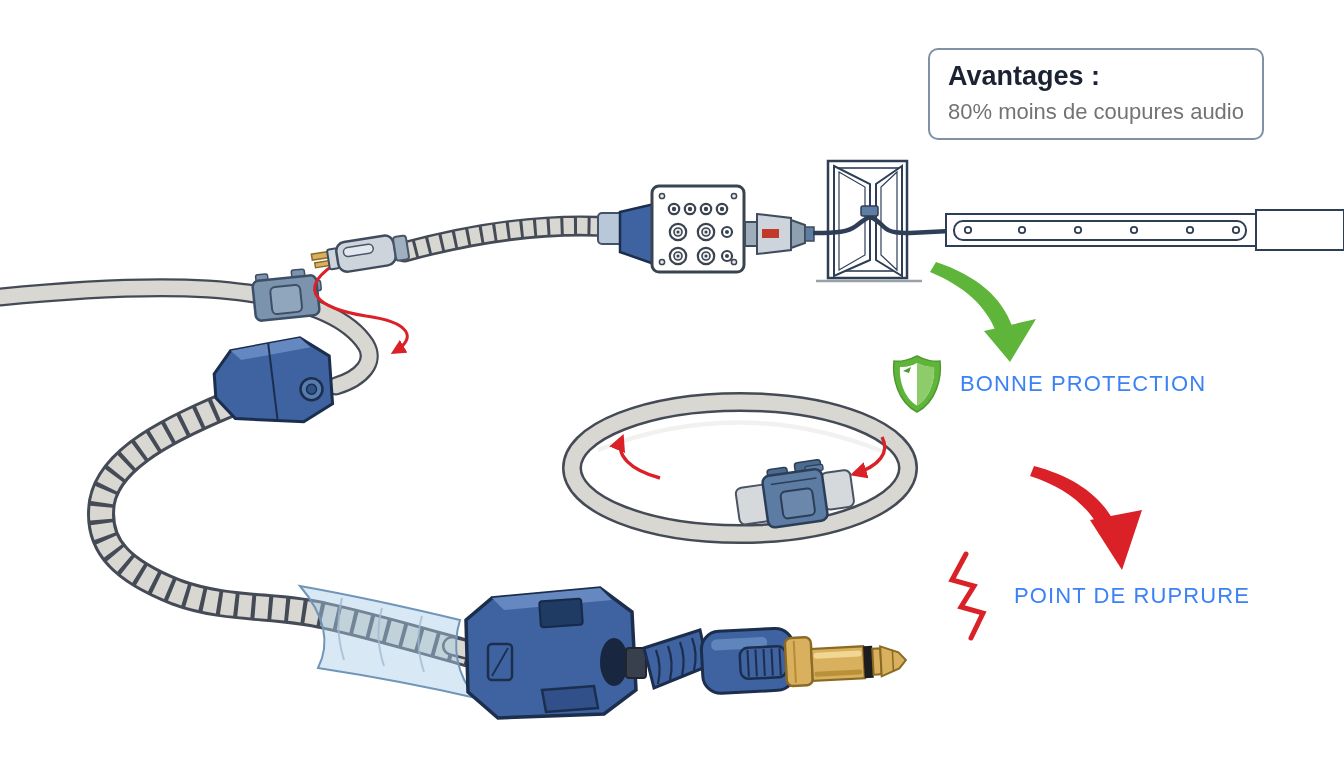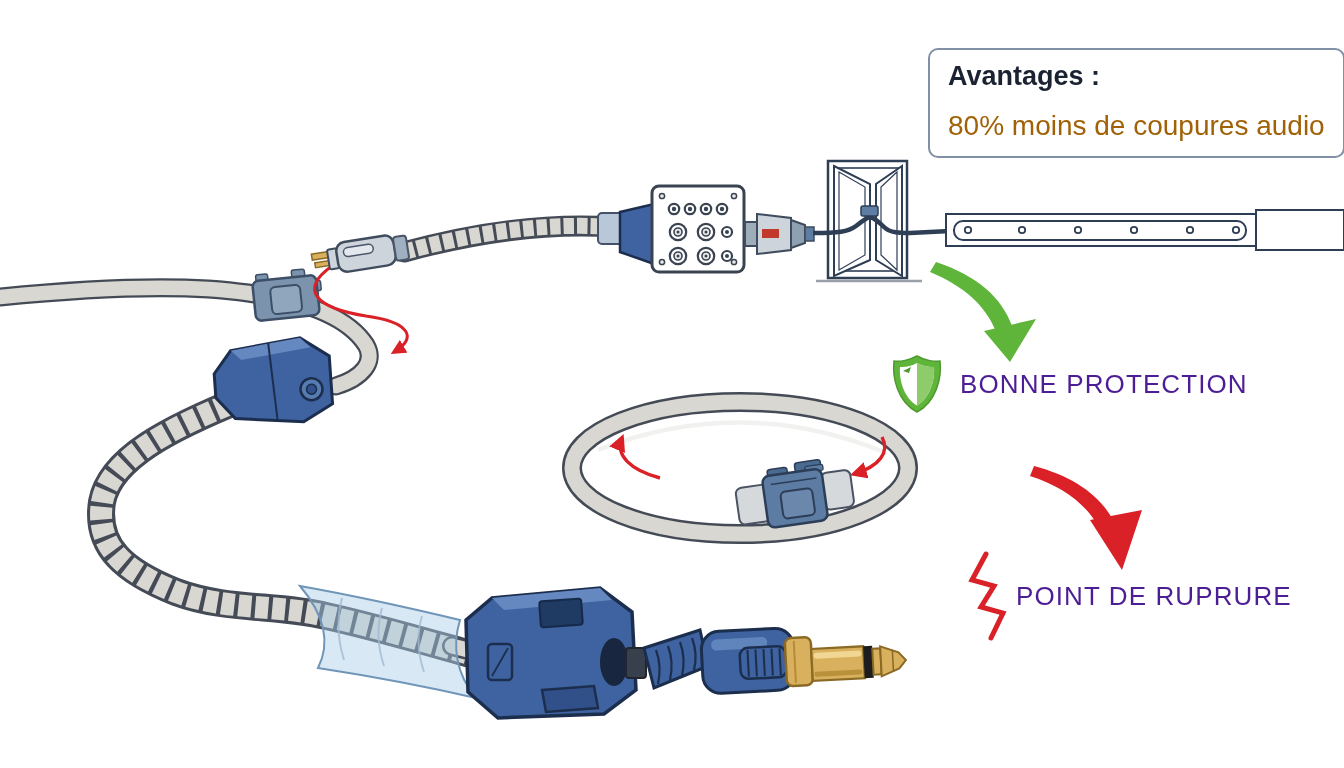--- a/index.html
+++ b/index.html
@@ -22,25 +22,25 @@
   .f-red{fill:var(--red,#da2127);}
   .f-green{fill:var(--green,#5fb53a);}
   .f-gold{fill:var(--gold,#d9b15e);stroke:#8a6a24;}
   
   .advantages-box{
     position:absolute;left:928px;top:48px;background:#fff;
     border:2px solid var(--box_border,#8290a6);border-radius:10px;
     padding:10px 18px 12px 18px;white-space:nowrap;
   }
   .advantages-box .title{font-size:27px;font-weight:700;color:#1b2332;line-height:1.25;}
-  .advantages-box .subtitle{font-size:28px;color:#a16207;line-height:1.3;margin-top:14px;}
+  .advantages-box .subtitle{font-size:22px;color:#737373;line-height:1.3;margin-top:4px;}
   .icon-label{position:absolute;display:flex;align-items:center;}
   .protection-label{left:890px;top:354px;gap:16px;}
-  .rupture-label{left:964px;top:550px;gap:6px;}
-  .icon-label .txt{font-size:26px;letter-spacing:1.1px;color:#4c1d95;white-space:nowrap;}
+  .rupture-label{left:944px;top:550px;gap:24px;}
+  .icon-label .txt{font-size:22px;letter-spacing:1.1px;color:#3b82f6;white-space:nowrap;}
 </style>
 </head>
 <body>
 
 <div id="canvas">
 
   <svg id="scene" width="1344" height="768" viewBox="0 0 1344 768">
     <defs>
       <marker id="arrowRed" viewBox="0 0 10 10" refX="7.5" refY="5" markerWidth="5" markerHeight="5" orient="auto-start-reverse">
         <path d="M0 0 L10 5 L0 10 Z" class="f-red"></path>

